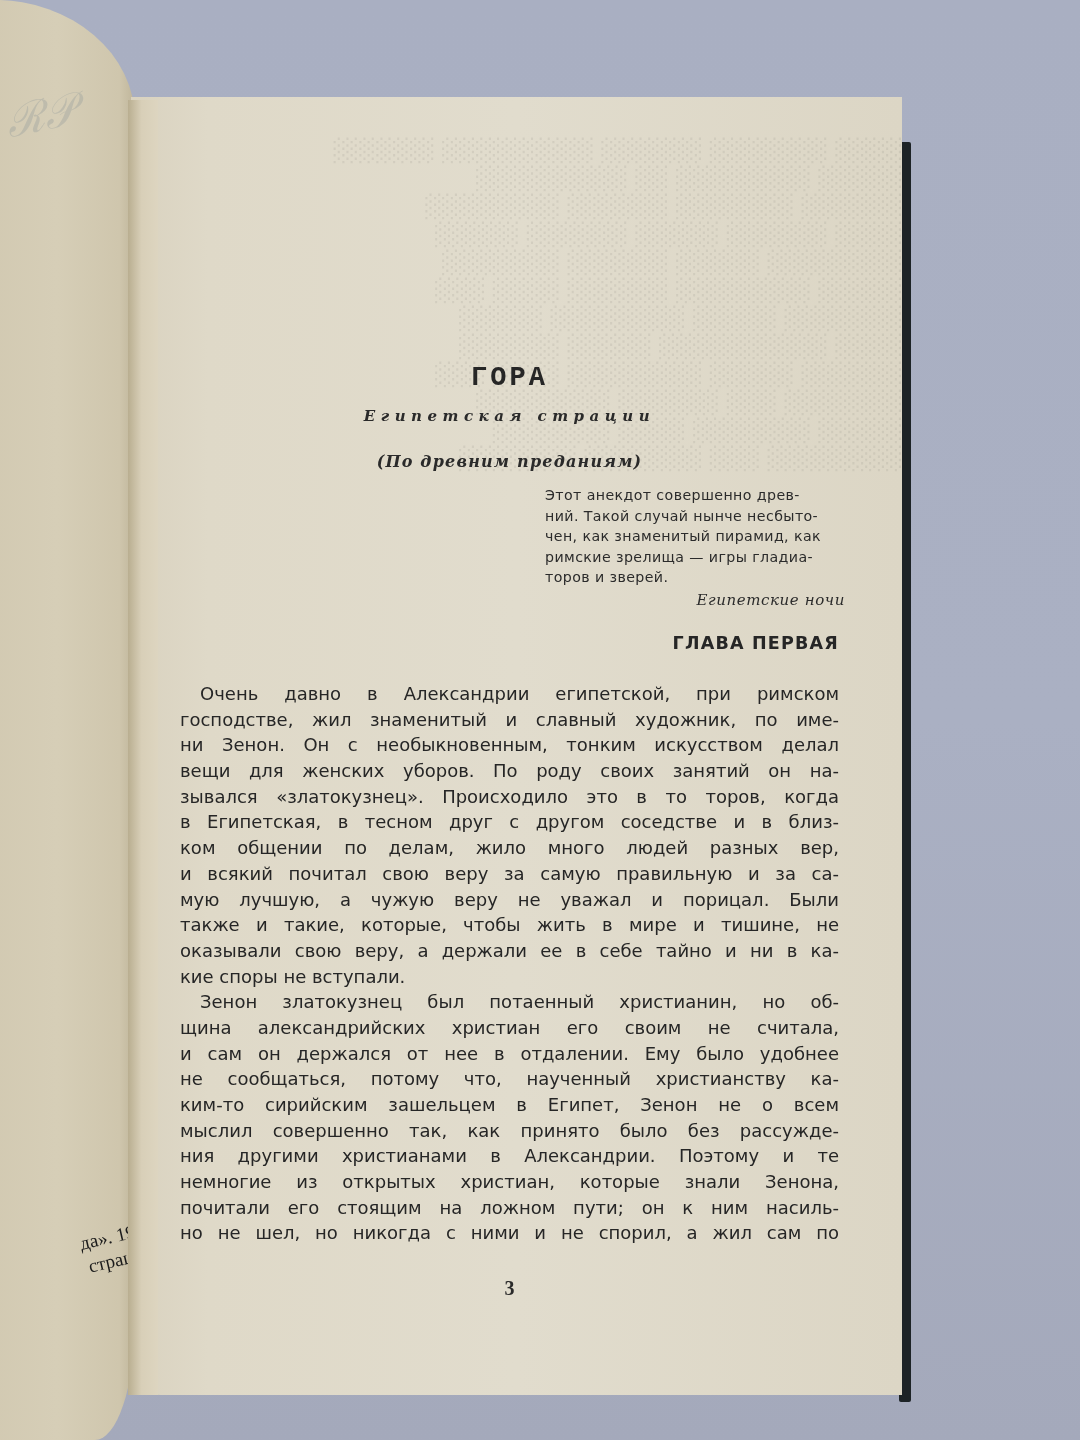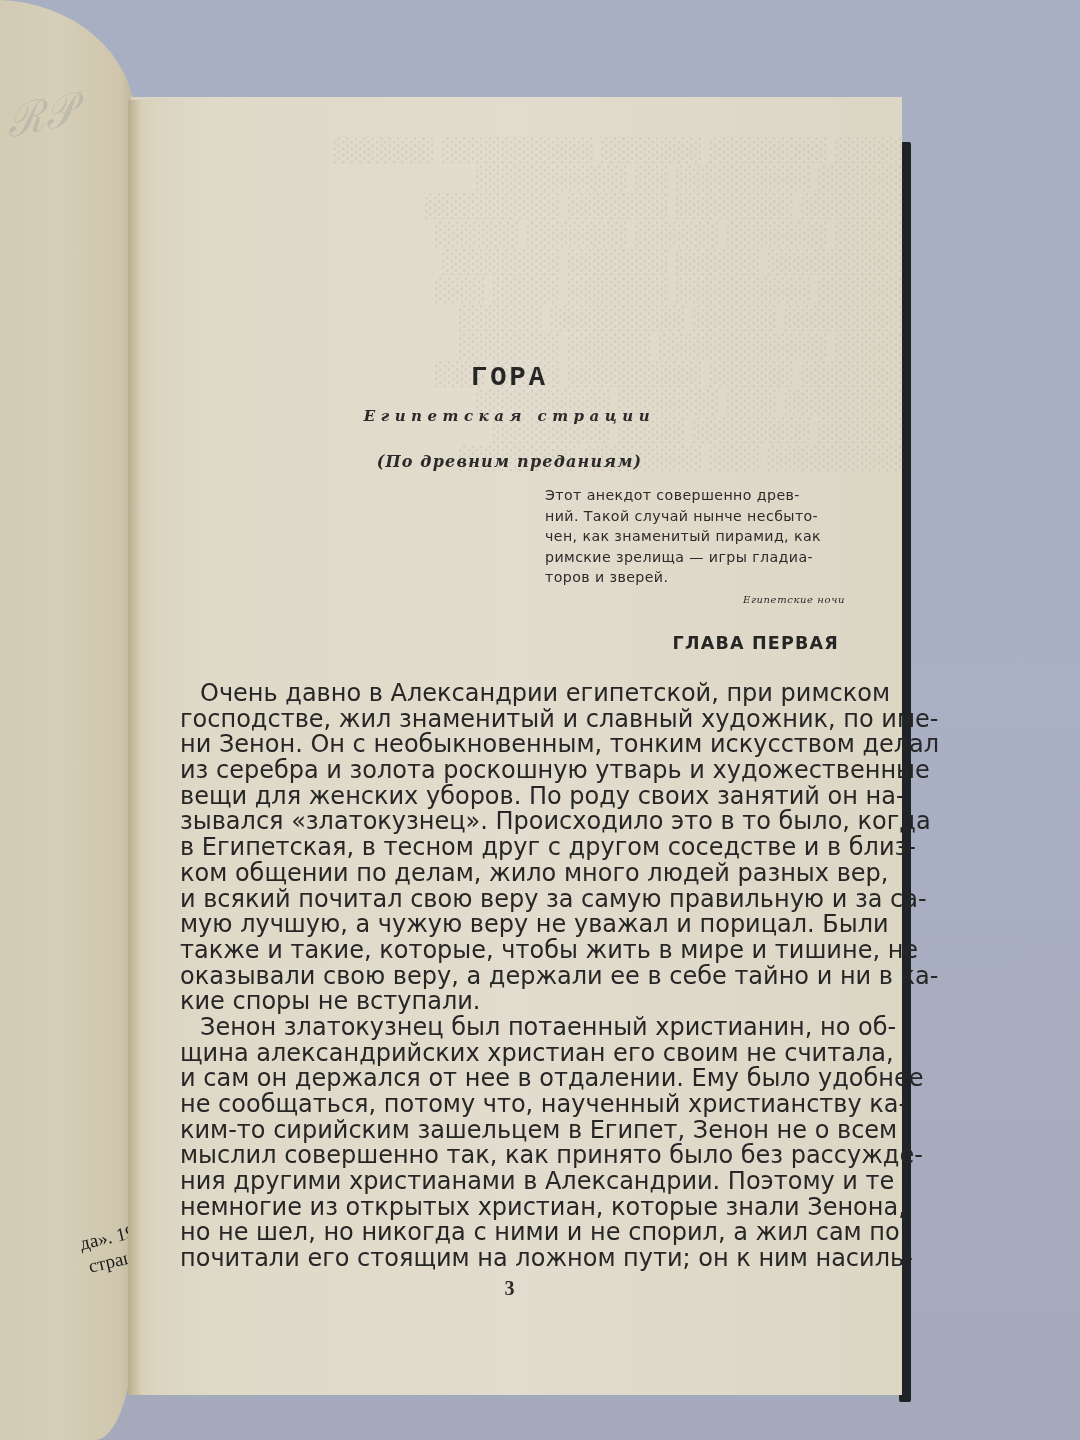--- a/index.html
+++ b/index.html
@@ -67,30 +67,30 @@
     font-size: 16px; letter-spacing: 1.2px; color: #2a2a2a; margin-top: 12px;
   }
   .epigraph {
     position: absolute; left: 365px; top: 388px; width: 300px;
     font-family: "DejaVu Sans", sans-serif; font-size: 14.2px; line-height: 20.5px;
     color: #2b2b2b; letter-spacing: 0.4px;
   }
   .epigraph .line { display: block; white-space: nowrap; text-align: justify; }
   .epigraph .source {
     display: block; text-align: right; font-style: italic; margin-top: 2px;
-    font-family: "DejaVu Serif", serif; font-size: 10px; letter-spacing: 0.6px;
+    font-family: "DejaVu Serif", serif; font-size: 15px; letter-spacing: 0.6px;
   }
   .chapter {
     position: absolute; left: 0; top: 536px; width: 659px; text-align: right;
     font-family: "DejaVu Sans", sans-serif; font-weight: bold; font-size: 17.5px;
     letter-spacing: 1.2px; color: #262626;
   }
   .body {
     position: absolute; left: 0; top: 584px; width: 659px;
-    font-family: "DejaVu Sans", sans-serif; font-size: 24px; line-height: 25.7px;
+    font-family: "DejaVu Sans", sans-serif; font-size: 18px; line-height: 25.7px;
     color: #262626;
   }
   .body .ln {
     display: block; white-space: nowrap; text-align: justify; text-align-last: justify;
     height: 25.7px; overflow: visible;
   }
   .body .ln.last { text-align-last: left; }
   .body .ln.indent { padding-left: 20px; }
   .page-number {
     position: absolute; left: 0; top: 1180px; width: 659px; text-align: center;
@@ -128,39 +128,38 @@
       <span class="line" style="text-align:left">торов и зверей.</span>
       <span class="source">Египетские ночи</span>
     </div>
 
     <div class="chapter">ГЛАВА ПЕРВАЯ</div>
 
     <div class="body" id="body-text">
         <span class="ln indent">Очень давно в Александрии египетской, при римском</span>
         <span class="ln">господстве, жил знаменитый и славный художник, по име-</span>
         <span class="ln">ни Зенон. Он с необыкновенным, тонким искусством делал</span>
-        <span class="ln">из серебра и золота роскошную утварь и художественные</span>
         <span class="ln">вещи для женских уборов. По роду своих занятий он на-</span>
-        <span class="ln">зывался «златокузнец». Происходило это в то было, когда</span>
+        <span class="ln">зывался «златокузнец». Происходило это в то торов, когда</span>
         <span class="ln">в Египетская, в тесном друг с другом соседстве и в близ-</span>
         <span class="ln">ком общении по делам, жило много людей разных вер,</span>
         <span class="ln">и всякий почитал свою веру за самую правильную и за са-</span>
         <span class="ln">мую лучшую, а чужую веру не уважал и порицал. Были</span>
         <span class="ln">также и такие, которые, чтобы жить в мире и тишине, не</span>
         <span class="ln">оказывали свою веру, а держали ее в себе тайно и ни в ка-</span>
         <span class="ln last">кие споры не вступали.</span>
         <span class="ln indent">Зенон златокузнец был потаенный христианин, но об-</span>
         <span class="ln">щина александрийских христиан его своим не считала,</span>
         <span class="ln">и сам он держался от нее в отдалении. Ему было удобнее</span>
         <span class="ln">не сообщаться, потому что, наученный христианству ка-</span>
         <span class="ln">ким-то сирийским зашельцем в Египет, Зенон не о всем</span>
         <span class="ln">мыслил совершенно так, как принято было без рассужде-</span>
         <span class="ln">ния другими христианами в Александрии. Поэтому и те</span>
         <span class="ln">немногие из открытых христиан, которые знали Зенона,</span>
+        <span class="ln">почитали его стоящим на ложном пути; он к ним насиль-</span>
         <span class="ln">но не шел, но никогда с ними и не спорил, а жил сам по</span>
-        <span class="ln">почитали его стоящим на ложном пути; он к ним насиль-</span>
       </div>
 
     <div class="page-number">3</div>
   </div>
 </div>
 
 <div class="gutter"></div>
 
 </body></html>

